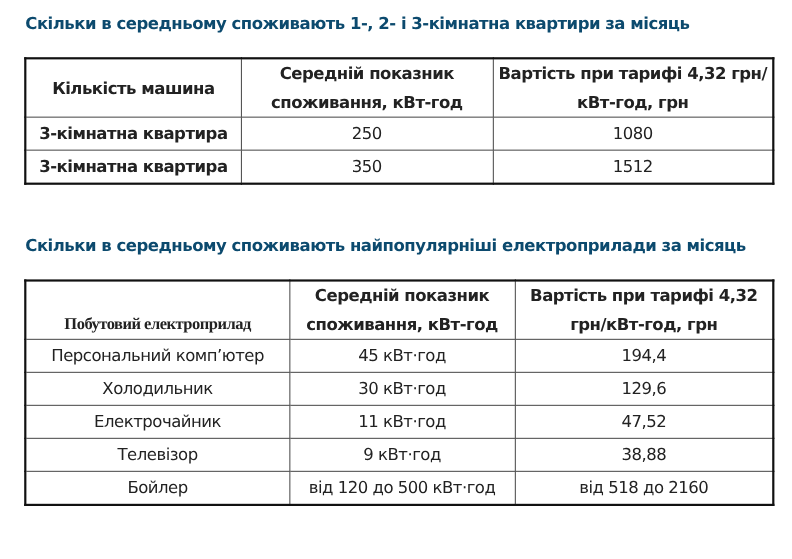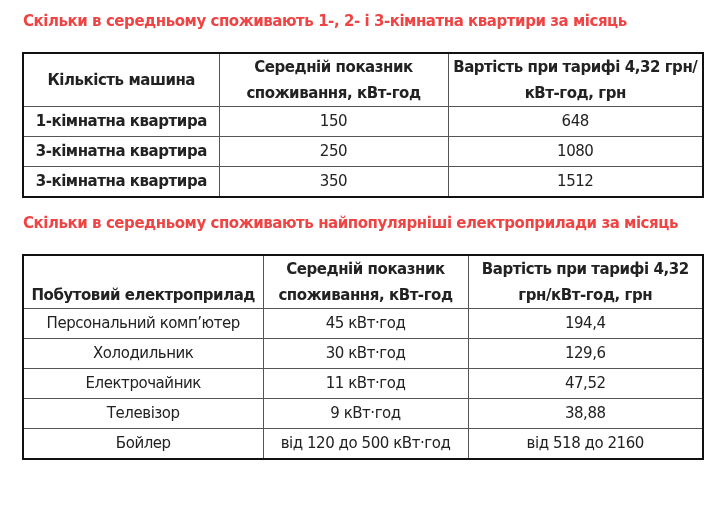--- a/index.html
+++ b/index.html
@@ -4,21 +4,21 @@
 <style>
   html, body { margin: 0; padding: 0; background: #ffffff; }
   body {
     width: 720px; height: 508px; position: relative; overflow: hidden;
     font-family: "DejaVu Sans", "Liberation Sans", sans-serif;
     color: #222222;
   }
   .title {
     position: absolute; left: 23px;
     font-weight: bold; font-size: 15px; letter-spacing: -0.45px;
-    white-space: nowrap; color: #ef4444;
+    white-space: nowrap; color: #0c4a6e;
   }
   #title1 { top: 12px; }
   #title2 { top: 214px; }
   table {
     position: absolute; left: 22px; width: 680px;
     border-collapse: collapse;
     border: 2px solid #111111;
     table-layout: fixed;
     font-size: 15px; letter-spacing: -0.45px;
   }
@@ -28,43 +28,38 @@
     white-space: nowrap; overflow: hidden;
     color: #222222;
   }
   th { font-weight: bold; line-height: 26px; }
   td { font-weight: normal; height: 29px; line-height: 29px; }
   #table1 { top: 52px; }
   #table1 th { height: 52px; vertical-align: middle; }
   #table1 td.rowhead { font-weight: bold; }
   #table2 { top: 254px; }
   #table2 th { height: 51px; vertical-align: middle; }
-  #table2 th.bottom { vertical-align: bottom; padding-bottom: 0; }
+  #table2 th.bottom { vertical-align: bottom; padding-bottom: 0; font-family: Liberation Serif, serif; }
 </style>
 </head>
 <body>
 
 <div id="title1" class="title">Скільки в середньому споживають 1-, 2- і 3-кімнатна квартири за місяць</div>
 
 <table id="table1">
   <colgroup>
       <col style="width:196px">
       <col style="width:229px">
       <col style="width:255px">
     </colgroup>
   <tbody>
       <tr>
     <th><span>Кількість машина</span></th>
     <th><span>Середній показник</span><br><span>споживання, кВт-год</span></th>
     <th><span>Вартість при тарифі 4,32 грн/</span><br><span>кВт-год, грн</span></th>
-  </tr>
-  <tr>
-    <td class="rowhead">1-кімнатна квартира</td>
-    <td>150</td>
-    <td>648</td>
   </tr>
   <tr>
     <td class="rowhead">3-кімнатна квартира</td>
     <td>250</td>
     <td>1080</td>
   </tr>
   <tr>
     <td class="rowhead">3-кімнатна квартира</td>
     <td>350</td>
     <td>1512</td>

